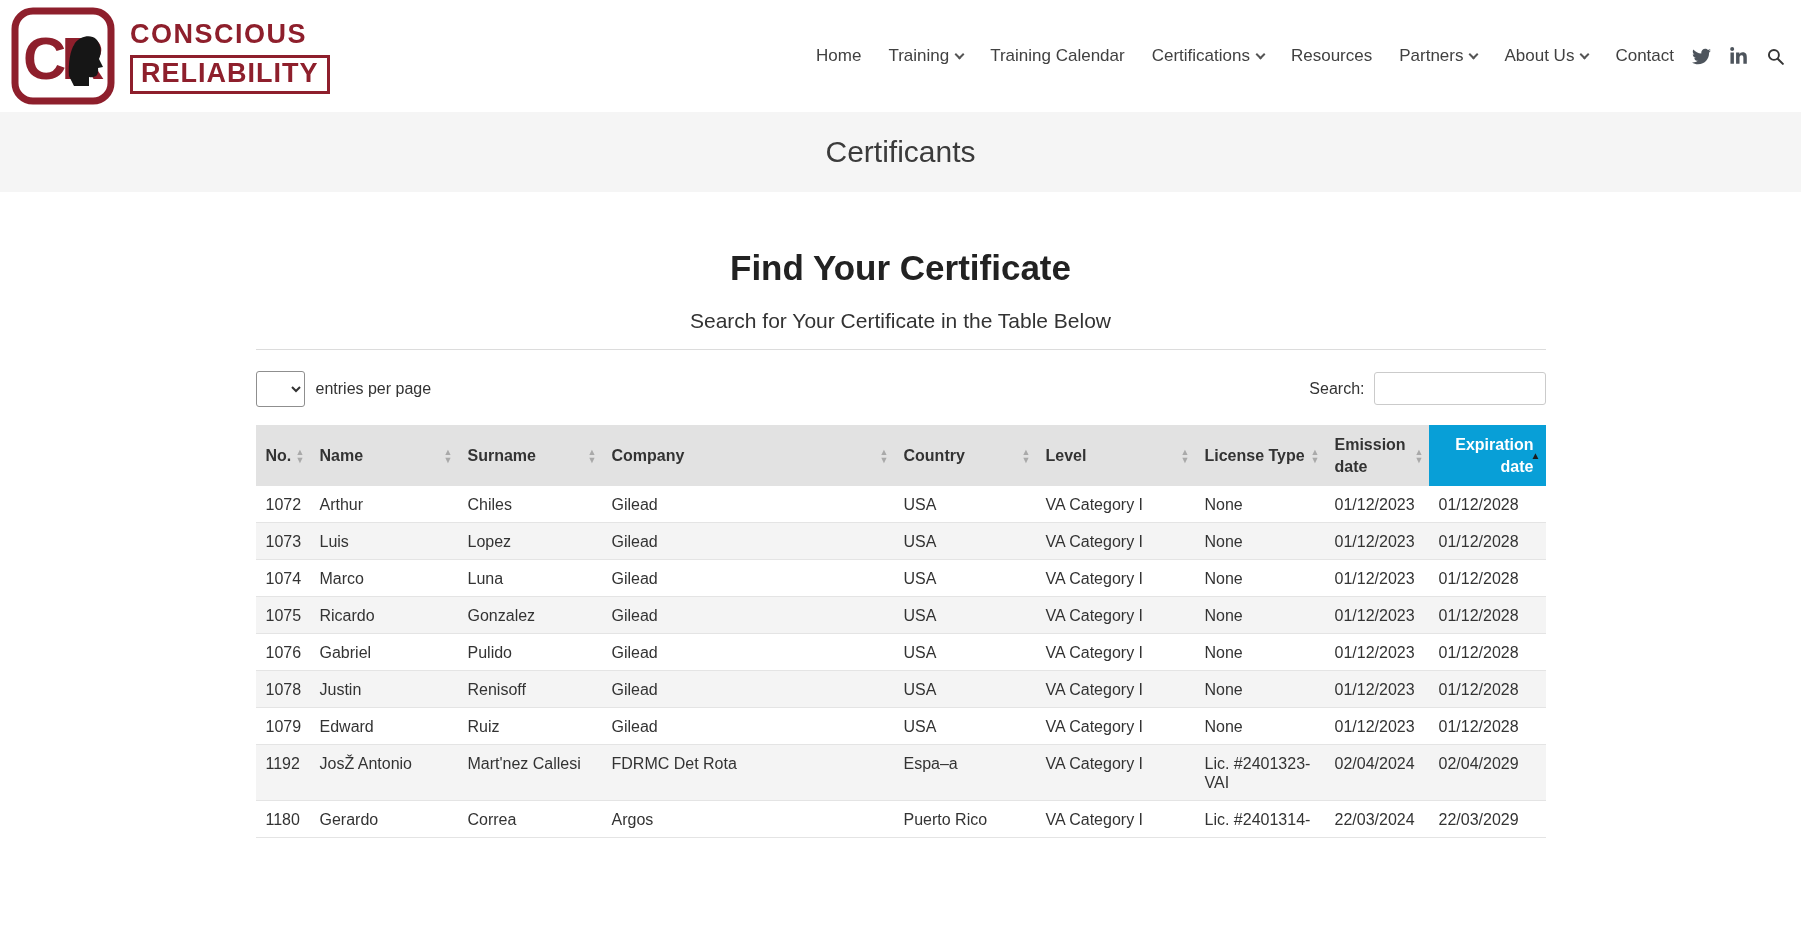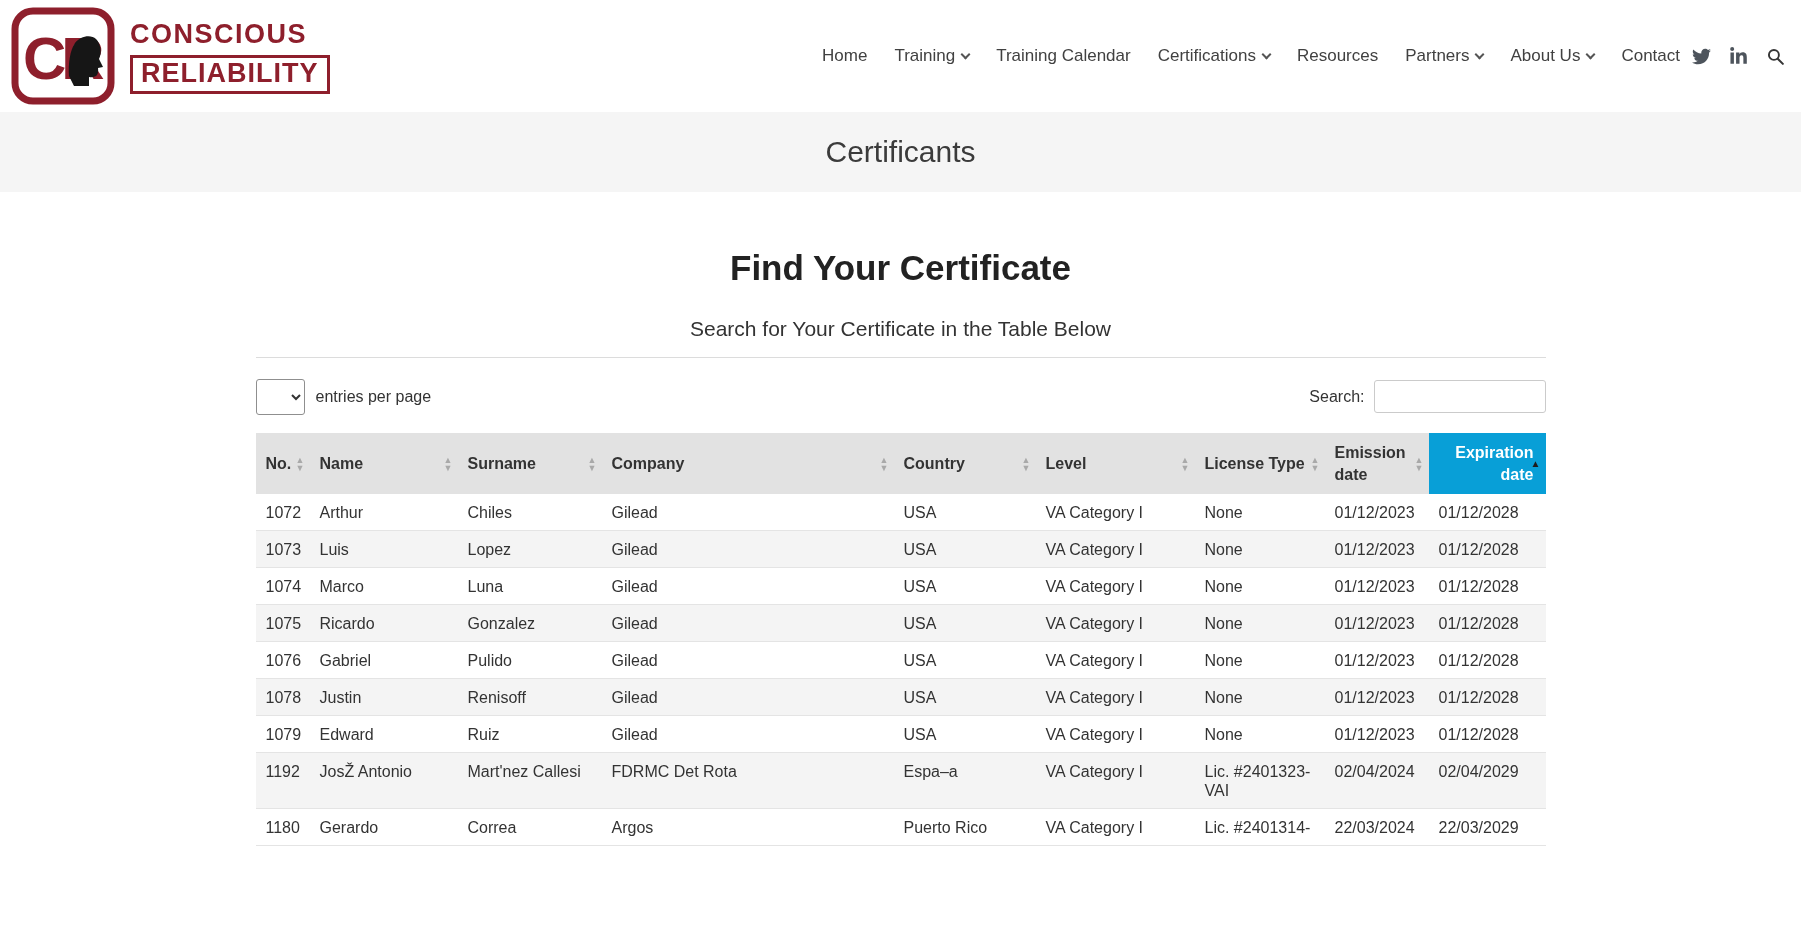--- a/index.html
+++ b/index.html
@@ -21,37 +21,37 @@
     padding:0 16px 0 10px;background:#fff;}
   .brand{display:flex;align-items:center;gap:14px;}
   .logo-mark{width:106px;height:100px;display:block;}
   .logo-cr{font-family:"Liberation Sans",sans-serif;font-weight:bold;font-size:60px;
     fill:var(--brand-maroon);letter-spacing:-5px;}
   .brand-text{display:flex;flex-direction:column;align-items:flex-start;gap:5px;}
   .brand-line1{color:var(--brand-maroon);font-weight:bold;font-size:27px;letter-spacing:1.5px;}
   .brand-line2{color:var(--brand-maroon);font-weight:bold;font-size:27px;letter-spacing:1px;
     border:3px solid var(--brand-maroon);padding:0 8px 2px;}
 
-  .header-right{display:flex;align-items:center;gap:12px;}
+  .header-right{display:flex;align-items:center;gap:18px;}
   .main-nav{display:flex;align-items:center;gap:27px;}
   .nav-item{display:flex;align-items:center;gap:7px;font-size:17px;color:#414141;cursor:pointer;white-space:nowrap;}
   .chevron{width:7px;height:7px;border-right:2px solid #555;border-bottom:2px solid #555;
     transform:rotate(45deg);margin-top:-4px;flex:0 0 auto;}
   .social-icons{display:flex;align-items:center;gap:18px;}
   .icon-btn{display:flex;align-items:center;cursor:pointer;}
   .icon-btn svg{width:19px;height:19px;display:block;}
 
   
   .page-titlebar{height:80px;background:var(--titlebar-bg);display:flex;align-items:center;justify-content:center;}
   .page-title{font-size:30px;font-weight:400;color:#3b3b3b;}
 
   
   .content{width:1290px;margin:0 auto;}
   .main-heading{margin-top:56px;text-align:center;font-size:35px;line-height:40px;font-weight:bold;color:#222;}
-  .sub-heading{margin-top:29px;text-align:center;font-size:21px;line-height:24px;font-weight:400;color:#333;}
+  .sub-heading{margin-top:21px;text-align:center;font-size:21px;line-height:24px;font-weight:400;color:#333;}
   .divider{margin-top:16px;border-top:1px solid #dcdcdc;height:0;}
 
   .controls{margin-top:22px;display:flex;align-items:center;justify-content:space-between;
     font-size:16px;color:#333;height:33px;}
   .entries-wrap{display:flex;align-items:center;gap:11px;}
   .entries-select{height:30px;min-width:49px;font-size:15px;border:1px solid #8f8f8f;border-radius:3px;
     background:#fff;color:#333;padding:17px 2px;font-family:inherit;}
   .search-wrap{display:flex;align-items:center;gap:9px;}
   .search-input{width:172px;height:33px;border:1px solid #cbcbcb;border-radius:3px;padding:0 9px;
     font-size:15px;font-family:inherit;background:#fff;}

